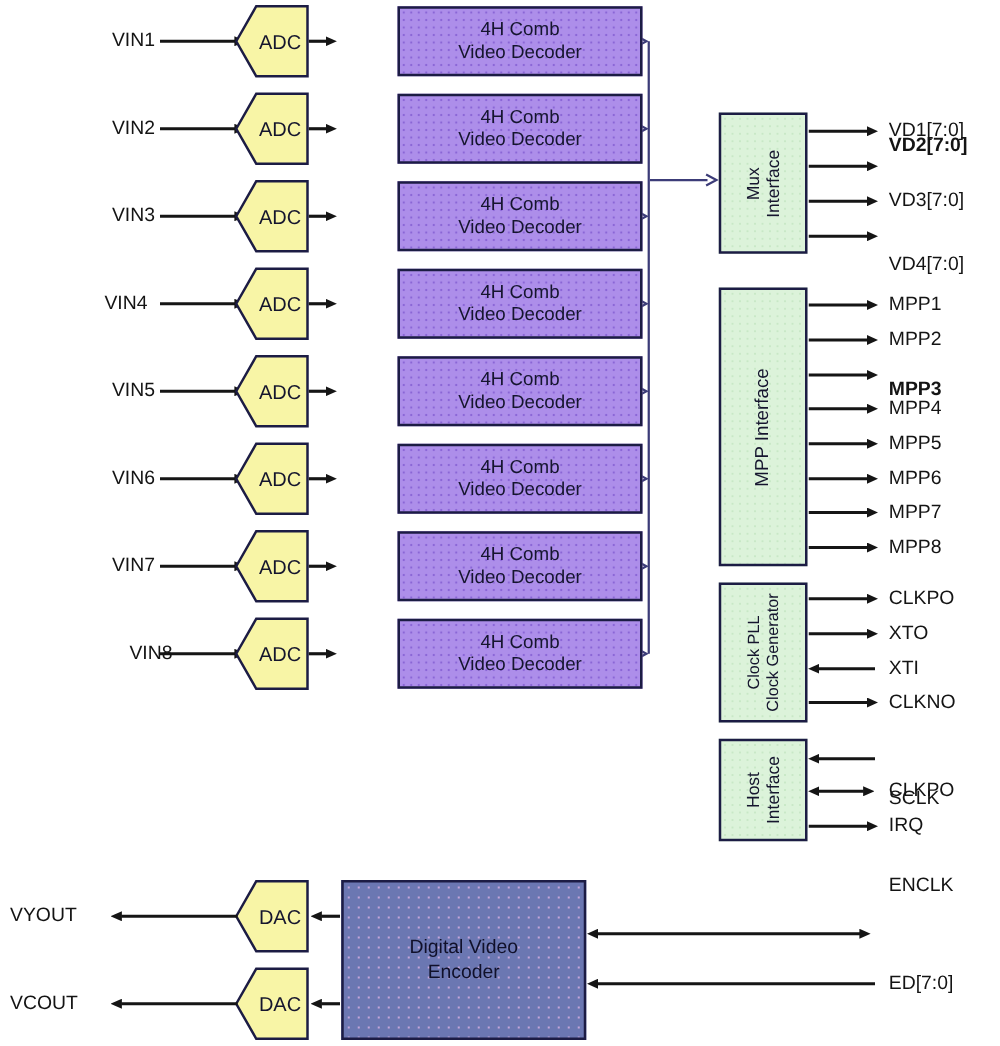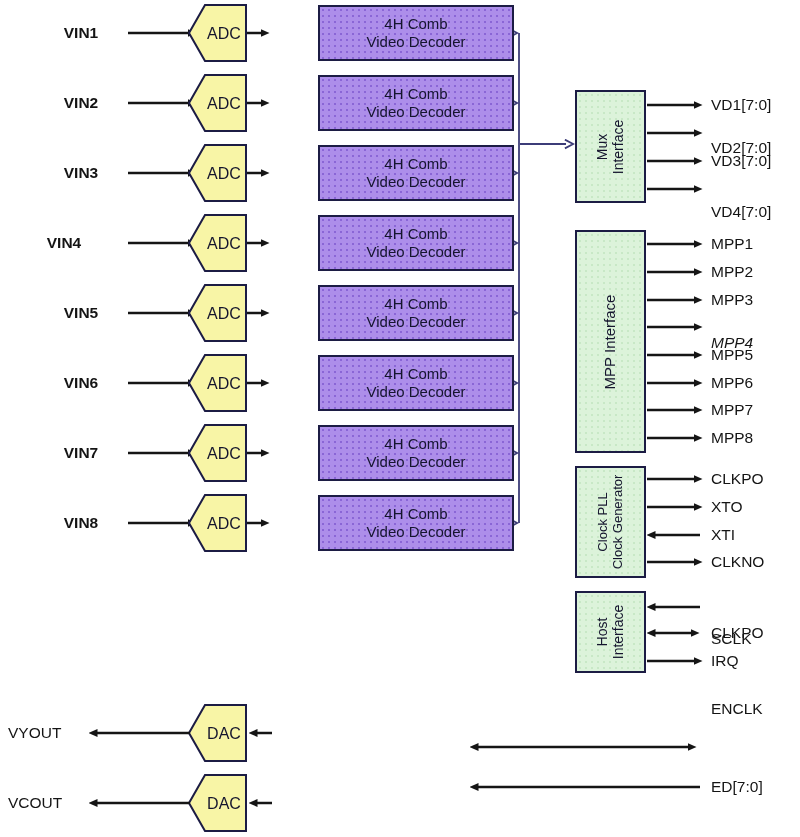--- a/index.html
+++ b/index.html
@@ -5,21 +5,21 @@
   html,body{margin:0;padding:0;background:#ffffff;}
   .canvas{
     position:relative;width:800px;height:837px;background:#ffffff;overflow:hidden;
     font-family:"Liberation Sans",sans-serif;color:#141414;
   }
   .canvas svg{position:absolute;left:0;top:0;}
   .sig{
     position:absolute;height:22px;line-height:22px;font-size:15.5px;
     white-space:nowrap;color:#141414;
   }
-  .sig.r{text-align:center;font-weight:bold;}
+  .sig.r{text-align:right;}
   .blk{
     position:absolute;box-sizing:border-box;border:2px solid #1c1c44;
     display:flex;align-items:center;justify-content:center;
   }
   .decoder{
     background-color:#ad8eea;
     background-image:radial-gradient(#8a66d6 1px, transparent 1.2px);
     background-size:6px 6px;
     margin-left:48px;
   }
@@ -144,25 +144,25 @@
     <path d="M190,733 L97,733" stroke="#151515" stroke-width="2.5" marker-end="url(#ab)"></path>
     <path d="M190,803 L97,803" stroke="#151515" stroke-width="2.5" marker-end="url(#ab)"></path>
 
     <path d="M478,747 L688,747" stroke="#151515" stroke-width="2.5" marker-start="url(#abs)" marker-end="url(#ab)"></path>
     <path d="M478,787 L700,787" stroke="#151515" stroke-width="2.5" marker-start="url(#abs)"></path>
   </svg>
 
   <div class="sig r" style="left:38px;top:22px;width:86px;">VIN1</div>
   <div class="sig r" style="left:38px;top:92px;width:86px;">VIN2</div>
   <div class="sig r" style="left:38px;top:162px;width:86px;">VIN3</div>
-  <div class="sig r" style="left:21px;top:232px;width:86px;">VIN4</div>
+  <div class="sig r" style="left:32px;top:232px;width:86px;">VIN4</div>
   <div class="sig r" style="left:38px;top:302px;width:86px;">VIN5</div>
   <div class="sig r" style="left:38px;top:372px;width:86px;">VIN6</div>
   <div class="sig r" style="left:38px;top:442px;width:86px;">VIN7</div>
-  <div class="sig r" style="left:38px;top:512px;width:86px;">VIN8</div>
+  <div class="sig r" style="left:52px;top:512px;width:86px;">VIN8</div>
 
   <div class="blk decoder" style="left:270px;top:5px;width:196px;height:56px;">
       <div class="txt">4H Comb
 Video Decoder</div>
     </div>
   <div class="blk decoder" style="left:270px;top:75px;width:196px;height:56px;">
       <div class="txt">4H Comb
 Video Decoder</div>
     </div>
   <div class="blk decoder" style="left:270px;top:145px;width:196px;height:56px;">
@@ -199,30 +199,34 @@
     </div>
   <div class="blk iface" style="left:575px;top:466px;width:71px;height:112px;">
       <div class="vtxt small">Clock PLL
 Clock Generator</div>
     </div>
   <div class="blk iface" style="left:575px;top:591px;width:71px;height:82px;">
       <div class="vtxt">Host
 Interface</div>
     </div>
 
+  <div class="blk encoder" style="left:273px;top:704px;width:196px;height:128px;">
+      <div class="txt">Digital Video
+Encoder</div>
+    </div>
 
   <div class="sig" style="left:711px;top:94px;">VD1[7:0]</div>
-  <div class="sig" style="left:711px;top:137px;">VD2[7:0]</div>
+  <div class="sig" style="left:711px;top:106px;font-weight:bold;">VD2[7:0]</div>
   <div class="sig" style="left:711px;top:150px;">VD3[7:0]</div>
   <div class="sig" style="left:711px;top:178px;margin-top:23px;">VD4[7:0]</div>
 
   <div class="sig" style="left:711px;top:233px;">MPP1</div>
   <div class="sig" style="left:711px;top:261px;">MPP2</div>
-  <div class="sig" style="left:711px;top:289px;">MPP3</div>
-  <div class="sig" style="left:711px;top:332px;font-style:italic;">MPP4</div>
+  <div class="sig" style="left:711px;top:301px;font-weight:bold;">MPP3</div>
+  <div class="sig" style="left:711px;top:316px;">MPP4</div>
   <div class="sig" style="left:711px;top:344px;">MPP5</div>
   <div class="sig" style="left:711px;top:372px;">MPP6</div>
   <div class="sig" style="left:711px;top:399px;">MPP7</div>
   <div class="sig" style="left:711px;top:427px;">MPP8</div>
 
   <div class="sig" style="left:711px;top:468px;">CLKPO</div>
   <div class="sig" style="left:711px;top:496px;">XTO</div>
   <div class="sig" style="left:711px;top:524px;text-align:center;">XTI</div>
   <div class="sig" style="left:711px;top:551px;">CLKNO</div>
 

